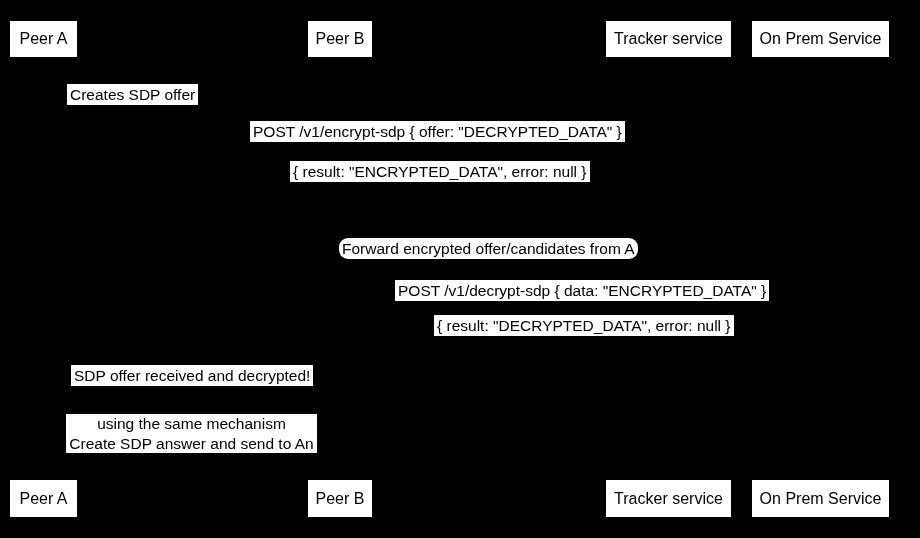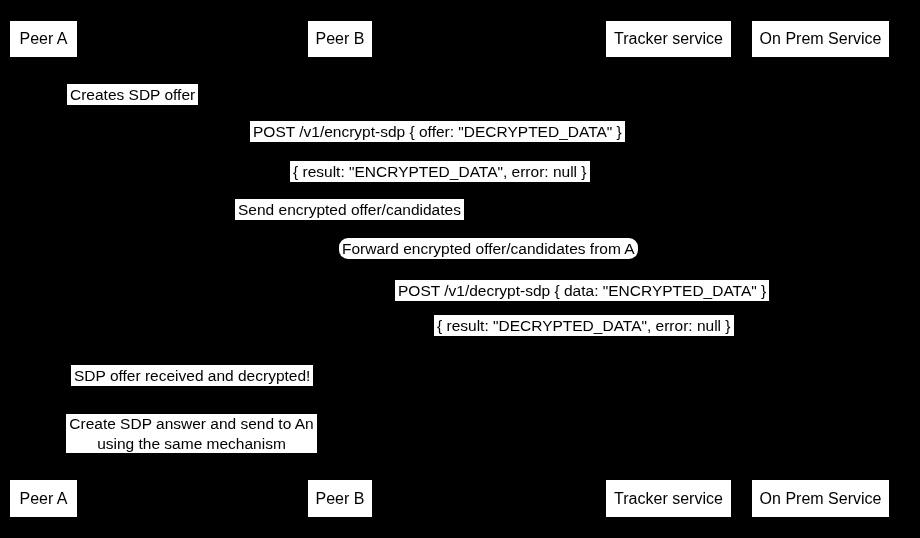--- a/index.html
+++ b/index.html
@@ -78,29 +78,28 @@
 <div class="stage">
 
   <div class="actor a1">Peer A</div>
   <div class="actor a2">Peer B</div>
   <div class="actor a3">Tracker service</div>
   <div class="actor a4">On Prem Service</div>
 
   <div class="msg m1">Creates SDP offer</div>
   <div class="msg m2">POST /v1/encrypt-sdp { offer: "DECRYPTED_DATA" }</div>
   <div class="msg m3">{ result: "ENCRYPTED_DATA", error: null }</div>
-  <div class="msg m4">Send encrypted offer/candidates</div>
   <div class="msg m5">Forward encrypted offer/candidates from A</div>
   <div class="msg m6">POST /v1/decrypt-sdp { data: "ENCRYPTED_DATA" }</div>
   <div class="msg m7">{ result: "DECRYPTED_DATA", error: null }</div>
   <div class="msg m8">SDP offer received and decrypted!</div>
 
   <div class="note">
+    <div>using the same mechanism</div>
     <div>Create SDP answer and send to An</div>
-    <div>using the same mechanism</div>
   </div>
 
   <div class="actor b1">Peer A</div>
   <div class="actor b2">Peer B</div>
   <div class="actor b3">Tracker service</div>
   <div class="actor b4">On Prem Service</div>
 
 </div>
 
 </body></html>

